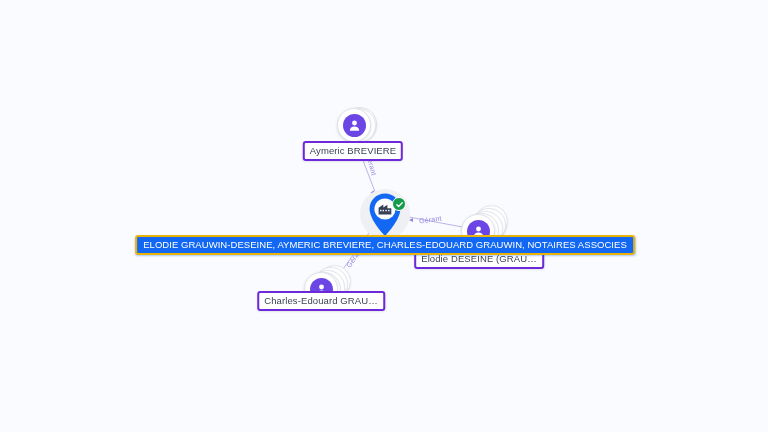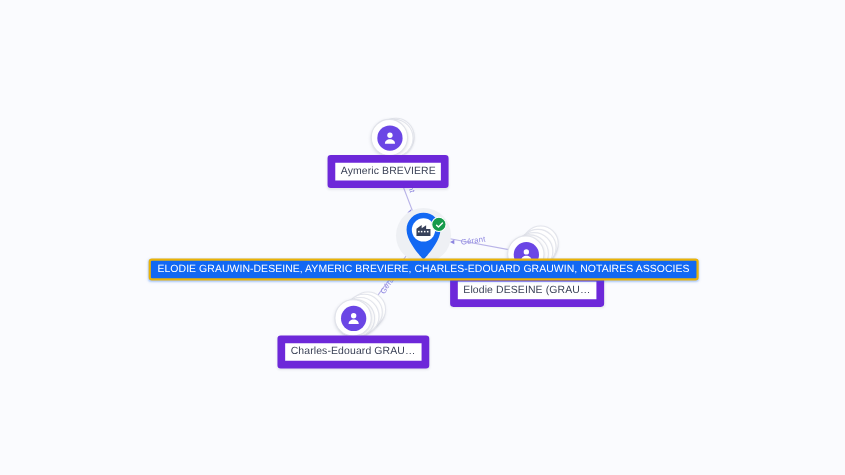--- a/index.html
+++ b/index.html
@@ -100,21 +100,21 @@
     align-items: center;
     justify-content: center;
     box-sizing: border-box;
   }
 
   
   .node-label {
     position: absolute;
     transform: translateX(-50%);
     background: #ffffff;
-    border: 7px solid #6d28d9;
+    border: 2px solid #6d28d9;
     border-radius: 3px;
     padding: 2px 5px 3px 5px;
     font-size: 9.5px;
     line-height: 11px;
     color: #3b4257;
     white-space: nowrap;
     box-shadow: 0 1px 2px rgba(40,50,80,0.10);
     letter-spacing: 0.1px;
   }
 
@@ -206,21 +206,21 @@
     <div class="stack-ring" style="width:33px;height:33px;left:-15px;top:-17px;"></div>
     <div class="person-shell">
       <div class="avatar">
         <svg width="15" height="15" viewBox="0 0 24 24" aria-hidden="true">
           <circle cx="12" cy="8" r="3.9" fill="#ffffff"></circle>
           <path d="M4.6 20.2c0-4.2 3.3-6.6 7.4-6.6s7.4 2.4 7.4 6.6z" fill="#ffffff"></path>
         </svg>
       </div>
     </div>
   </div>
-  <div class="node-label" style="left:321px; top:305px;">Charles-Edouard GRAU…</div>
+  <div class="node-label" style="left:321px; top:291px;">Charles-Edouard GRAU…</div>
 
   <div class="node" style="left:385px; top:214px;">
     <div class="company-halo"></div>
     <div class="pin">
       <svg width="38" height="47" viewBox="0 0 38 47" aria-hidden="true">
         <path d="M19 1.5C10.4 1.5 3.6 8.3 3.6 16.8c0 10.4 12.1 23.6 14.2 25.9a1.6 1.6 0 0 0 2.4 0c2.1-2.3 14.2-15.5 14.2-25.9C34.4 8.3 27.6 1.5 19 1.5z" fill="#1268f3"></path>
         <circle cx="19" cy="17" r="10.6" fill="#ffffff"></circle>
       </svg>
       <div style="position:absolute; left:11px; top:9px;">
         <svg width="16" height="16" viewBox="0 0 24 24" aria-hidden="true">

